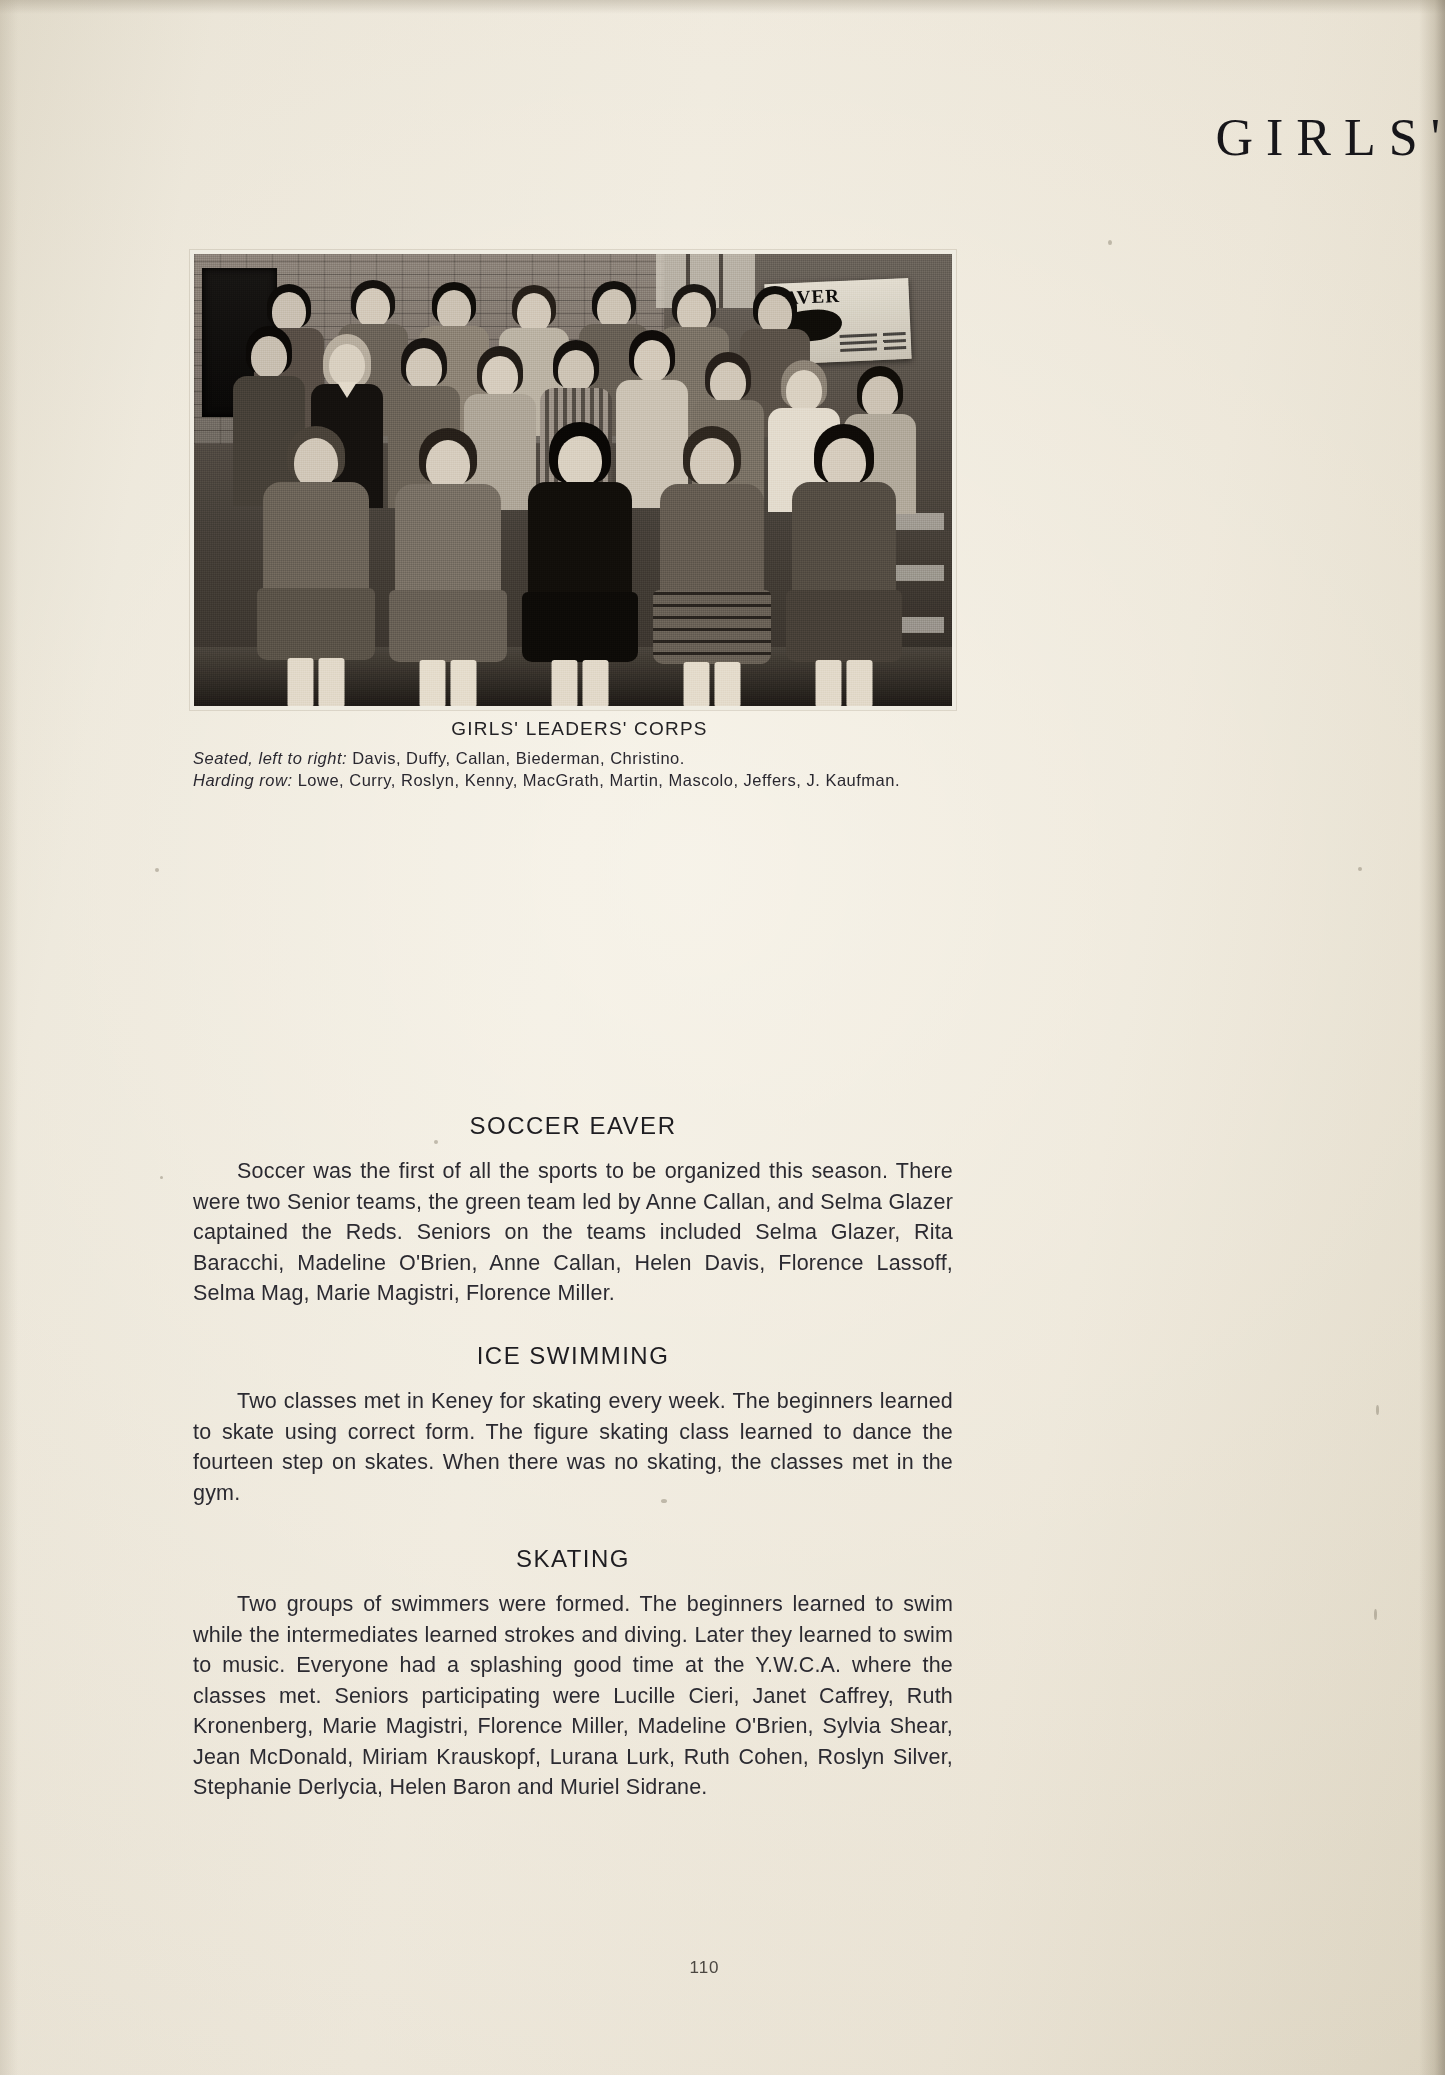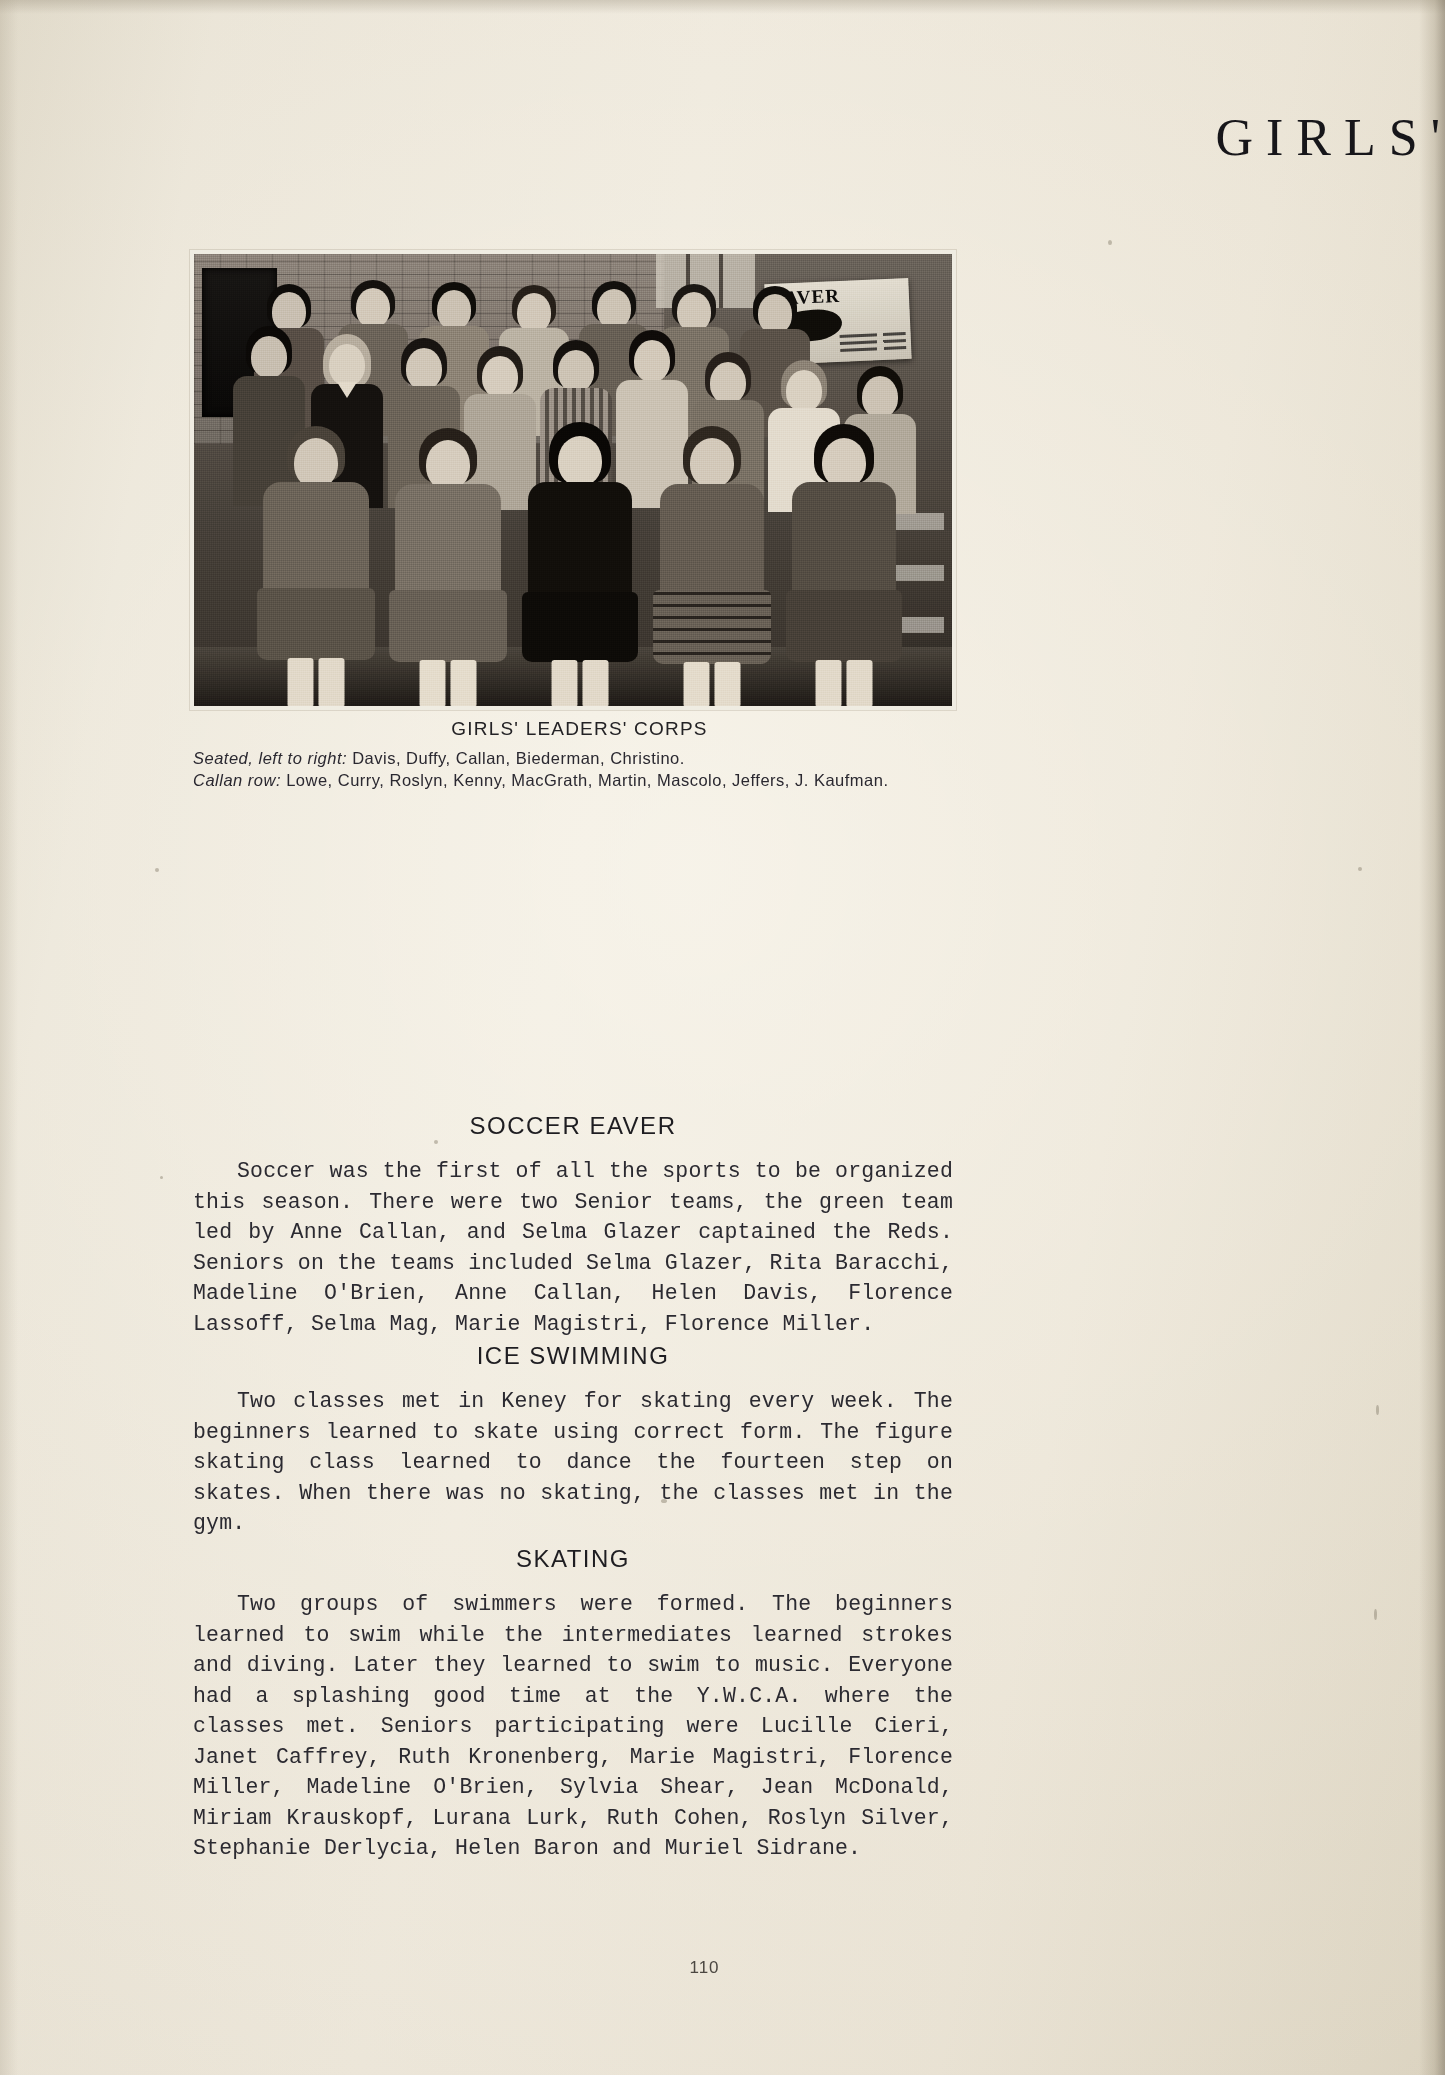--- a/index.html
+++ b/index.html
@@ -205,21 +205,21 @@
   }
   .sec-head {
     text-align: center;
     font-family: "Liberation Sans", sans-serif;
     font-size: 24px;
     letter-spacing: 1.5px;
     color: #1e1d21;
     margin-bottom: 16px;
   }
   .sec-body {
-    font-family: Liberation Mono, monospace;
+    font-family: Liberation Sans, sans-serif;
     font-size: 21.5px;
     line-height: 30.5px;
     color: #2b2a31;
     text-align: justify;
     text-justify: inter-word;
     letter-spacing: .2px;
   }
   .sec-body .indent { display:inline-block; width: 44px; }
 
   #soccer { top: 1112px; }
@@ -439,21 +439,21 @@
   </div>
 
   <div class="caption-title">GIRLS' LEADERS' CORPS</div>
 
   <div class="caption-lines">
     <div>
       <span class="lbl">Seated, left to right:</span>
       <span>Davis, Duffy, Callan, Biederman, Christino.</span>
     </div>
     <div>
-      <span class="lbl">Callan row:</span>
+      <span class="lbl">Harding row:</span>
       <span>Lowe, Curry, Roslyn, Kenny, MacGrath, Martin, Mascolo, Jeffers, J. Kaufman.</span>
     </div>
   </div>
 
   <div class="section" id="soccer">
     <div class="sec-head">SOCCER EAVER</div>
     <div class="sec-body"><span class="indent"></span><span>Soccer was the first of all the sports to be organized this season.  There were two Senior teams, the green team led by Anne Callan, and Selma Glazer captained the Reds.  Seniors on the teams included Selma Glazer, Rita Baracchi, Madeline O'Brien, Anne Callan, Helen Davis, Florence Lassoff, Selma Mag, Marie Magistri, Florence Miller.</span></div>
   </div>
 
   <div class="section" id="iceskating">

